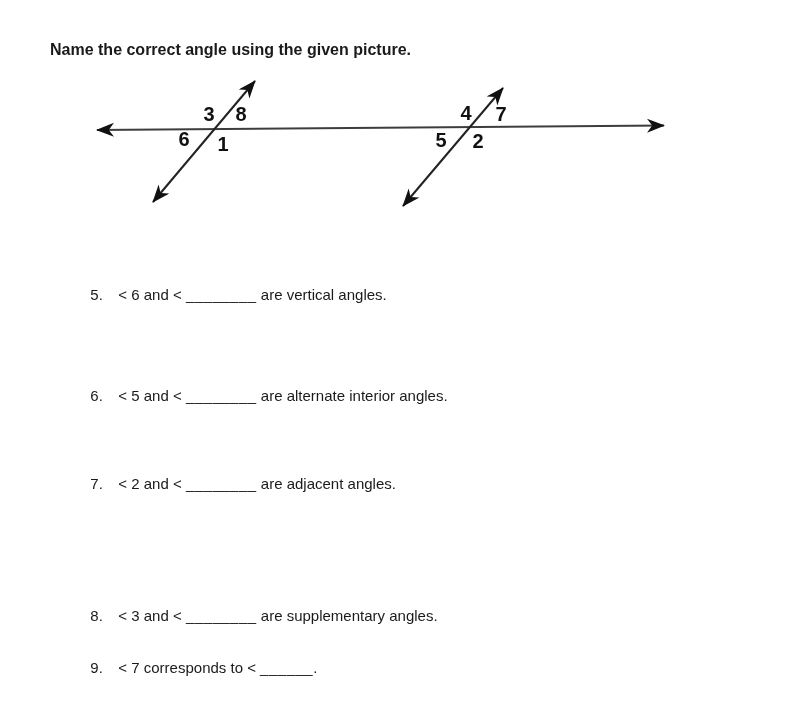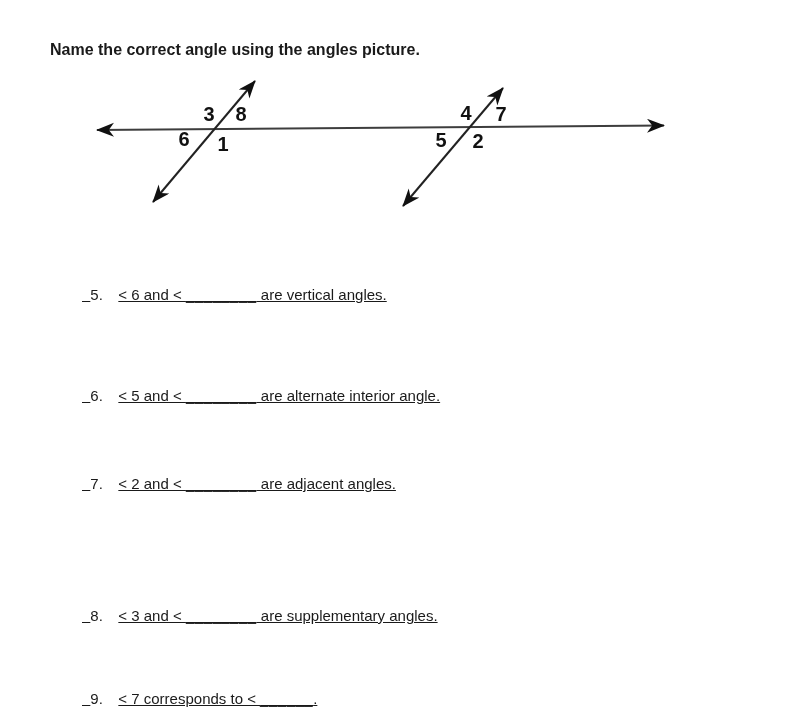--- a/index.html
+++ b/index.html
@@ -18,29 +18,28 @@
   }
   .diagram-svg { position:absolute; left:0; top:0; }
   .angle-label {
     font-family:"Liberation Sans", sans-serif;
     font-size:20px; font-weight:bold;
   }
   .question {
     position:absolute; left:82px;
     font-size:15px; line-height:20px;
     white-space:pre;
-    text-decoration:underline;
   }
   .qnum { display:inline-block; width:28px; }
   .blank { letter-spacing:0.5px; }
 </style>
 </head>
 <body>
 
-<div class="title">Name the correct angle using the angles picture.</div>
+<div class="title">Name the correct angle using the given picture.</div>
 
 <svg class="diagram-svg" width="786" height="235" viewBox="0 0 786 235">
   <defs>
     <marker id="arrow" markerWidth="10" markerHeight="8" refX="8.5" refY="3.5" orient="auto-start-reverse" markerUnits="strokeWidth">
       <path d="M0,0 L9,3.5 L0,7 L2.6,3.5 Z" fill="#111111"></path>
     </marker>
   </defs>
 
   <line x1="97" y1="130" x2="664" y2="125.5" stroke="#3d3d3d" stroke-width="2" marker-start="url(#arrow)" marker-end="url(#arrow)"></line>
 
@@ -57,26 +56,26 @@
   <text class="angle-label" x="501" y="121" text-anchor="middle" fill="#111111">7</text>
   <text class="angle-label" x="441" y="147" text-anchor="middle" fill="#111111">5</text>
   <text class="angle-label" x="478" y="148" text-anchor="middle" fill="#111111">2</text>
 </svg>
 
 <div class="question" style="top:265px;">
   <span class="qnum">5.</span><span>&lt; 6 and &lt; </span><span class="blank">________</span><span> are vertical angles.</span>
 </div>
 
 <div class="question" style="top:366px;">
-  <span class="qnum">6.</span><span>&lt; 5 and &lt; </span><span class="blank">________</span><span> are alternate interior angle.</span>
+  <span class="qnum">6.</span><span>&lt; 5 and &lt; </span><span class="blank">________</span><span> are alternate interior angles.</span>
 </div>
 
 <div class="question" style="top:454px;">
   <span class="qnum">7.</span><span>&lt; 2 and &lt; </span><span class="blank">________</span><span> are adjacent angles.</span>
 </div>
 
 <div class="question" style="top:586px;">
   <span class="qnum">8.</span><span>&lt; 3 and &lt; </span><span class="blank">________</span><span> are supplementary angles.</span>
 </div>
 
-<div class="question" style="top:669px;">
+<div class="question" style="top:638px;">
   <span class="qnum">9.</span><span>&lt; 7 corresponds to &lt; </span><span class="blank">______</span><span>.</span>
 </div>
 
 </body></html>

